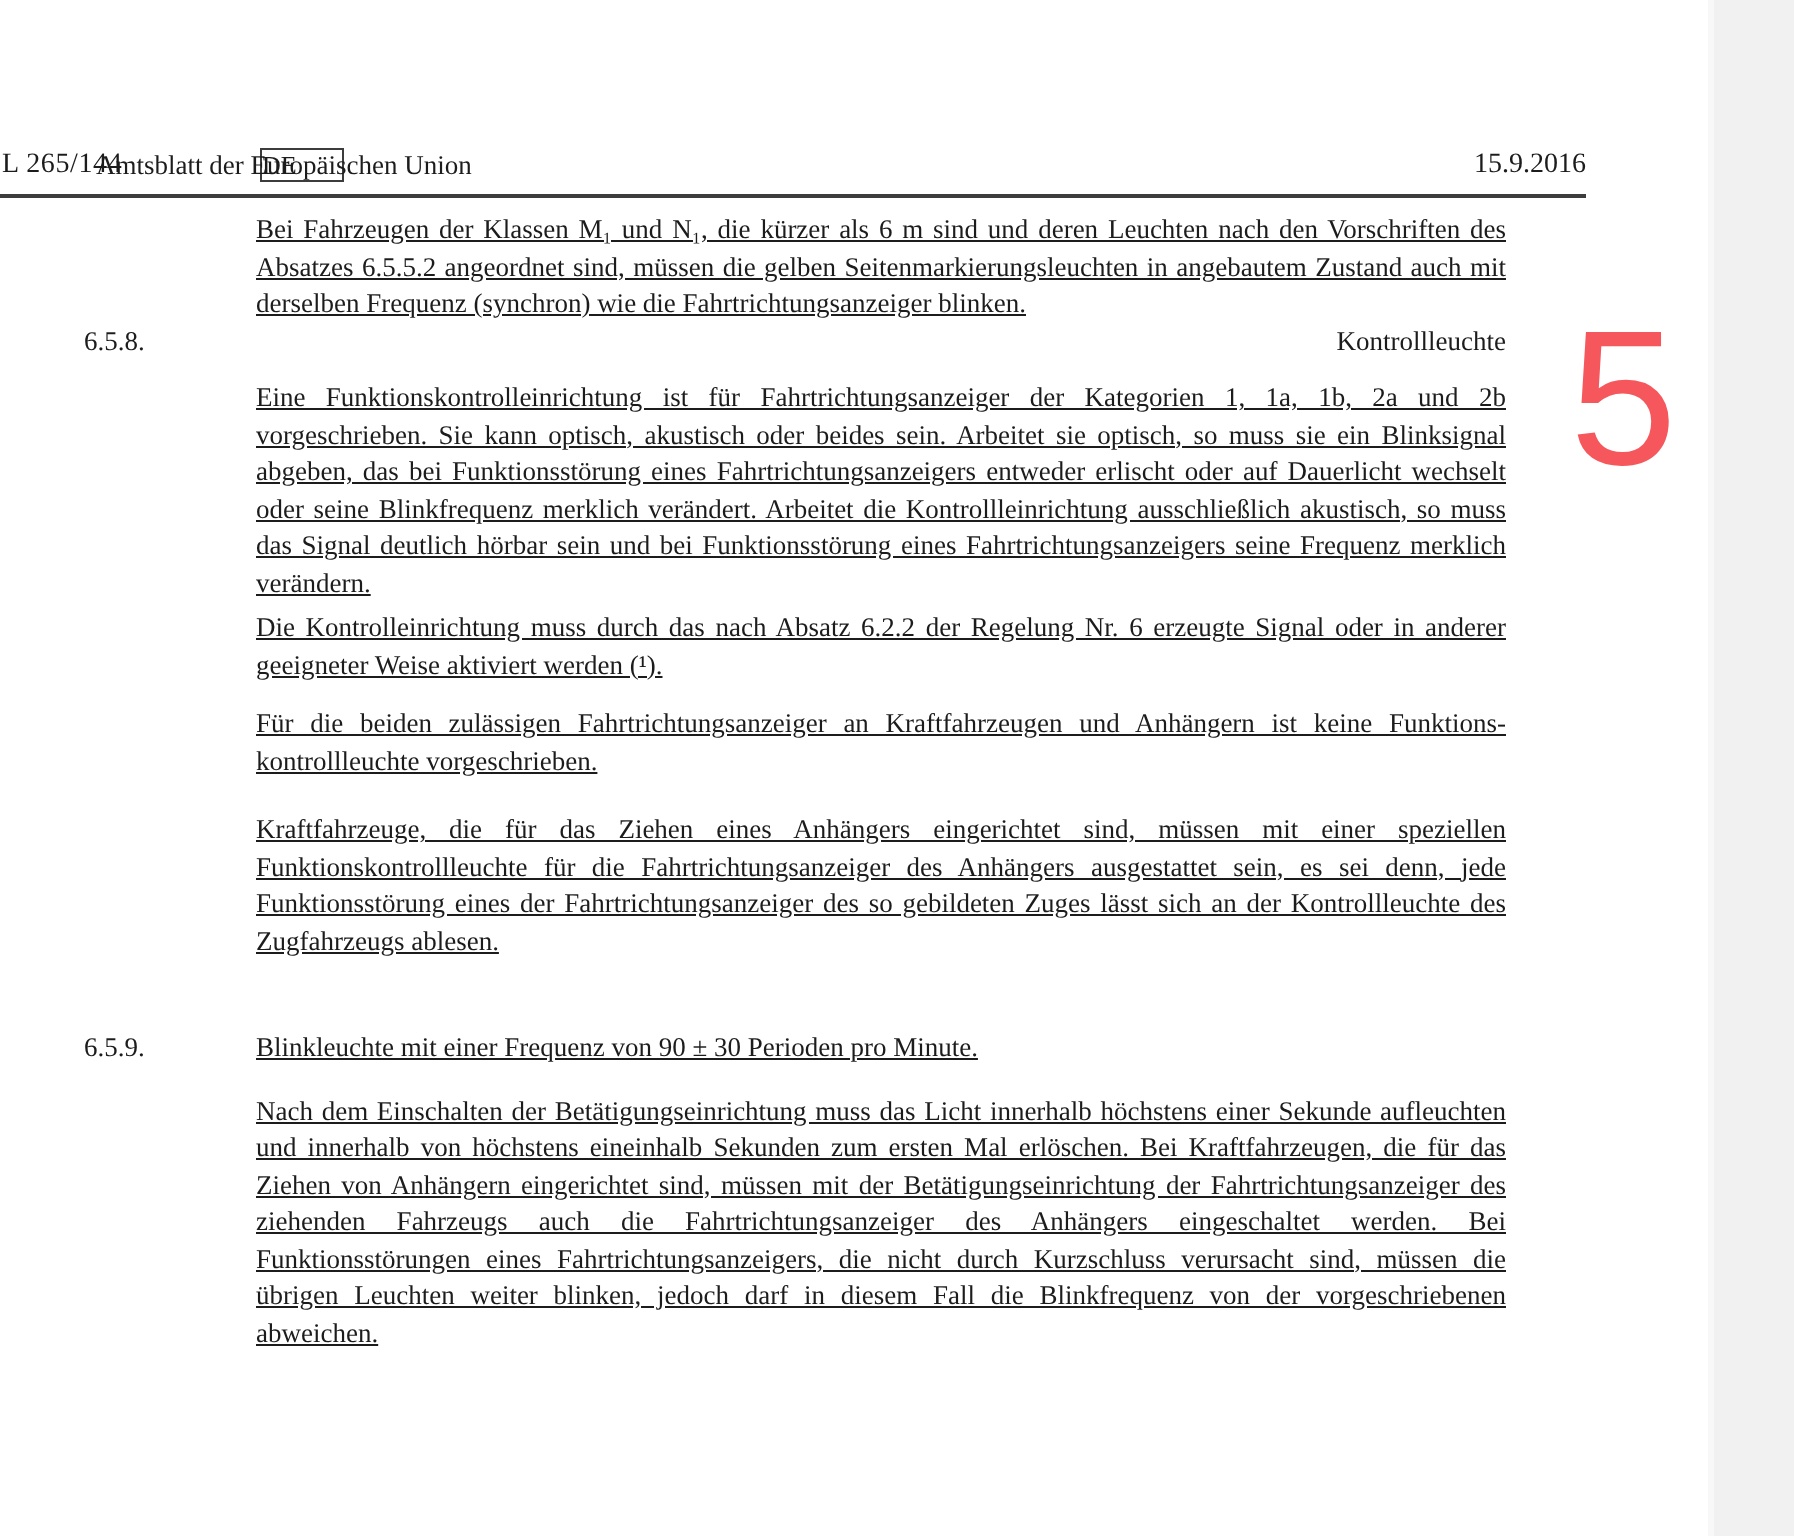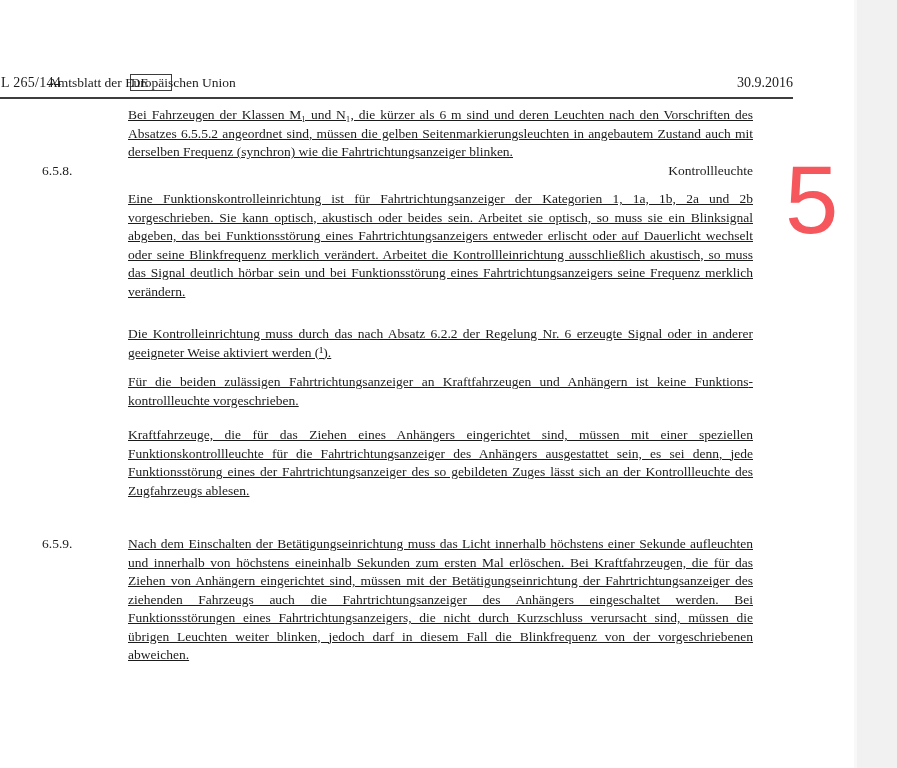--- a/index.html
+++ b/index.html
@@ -43,55 +43,58 @@
 </style>
 </head>
 <body>
 
 <div>
 
   <header class="hdr">
     <span class="issue">L 265/144</span>
     <span class="lang-box">DE</span>
     <span class="title">Amtsblatt der Europäischen Union</span>
-    <span class="date">30.9.2016</span>
+    <span class="date">15.9.2016</span>
   </header>
   <div class="rule"></div>
 
   <main class="content">
 
     <div class="block">
       <div class="txt">Bei Fahrzeugen der Klassen M₁ und N₁, die kürzer als 6 m sind und deren Leuchten nach den Vorschriften des Absatzes 6.5.5.2 angeordnet sind, müssen die gelben Seitenmarkierungsleuchten in angebautem Zustand auch mit derselben Frequenz (synchron) wie die Fahrtrichtungsanzeiger blinken.</div>
     </div>
 
     <div class="block" style="">
       <span class="num">6.5.8.</span>
       <div class="ttl">Kontrollleuchte</div>
     </div>
 
     <div class="block" style="margin-top:10px">
       <div class="txt">Eine Funktionskontrolleinrichtung ist für Fahrtrichtungsanzeiger der Kategorien 1, 1a, 1b, 2a und 2b vorgeschrieben. Sie kann optisch, akustisch oder beides sein. Arbeitet sie optisch, so muss sie ein Blinksignal abgeben, das bei Funktionsstörung eines Fahrtrichtungsanzeigers entweder erlischt oder auf Dauerlicht wechselt oder seine Blinkfrequenz merklich verändert. Arbeitet die Kontrollleinrichtung ausschließlich akustisch, so muss das Signal deutlich hörbar sein und bei Funktionsstörung eines Fahrtrichtungsanzeigers seine Frequenz merklich verändern.</div>
     </div>
 
-    <div class="block" style="margin-top:24px">
+    <div class="block" style="margin-top:4px">
       <div class="txt">Die Kontrolleinrichtung muss durch das nach Absatz 6.2.2 der Regelung Nr. 6 erzeugte Signal oder in anderer geeigneter Weise aktiviert werden (¹).</div>
     </div>
 
     <div class="block" style="margin-top:11px">
       <div class="txt">Für die beiden zulässigen Fahrtrichtungsanzeiger an Kraftfahrzeugen und Anhängern ist keine Funktions­kontrollleuchte vorgeschrieben.</div>
     </div>
 
     <div class="block" style="margin-top:16px">
       <div class="txt">Kraftfahrzeuge, die für das Ziehen eines Anhängers eingerichtet sind, müssen mit einer speziellen Funktionskontrollleuchte für die Fahrtrichtungsanzeiger des Anhängers ausgestattet sein, es sei denn, jede Funktionsstörung eines der Fahrtrichtungsanzeiger des so gebildeten Zuges lässt sich an der Kontrollleuchte des Zugfahrzeugs ablesen.</div>
     </div>
 
     <div class="block" style="margin-top:35px">
       <span class="num">6.5.9.</span>
     </div>
 
+    <div class="block" style="margin-top:14px">
+      <div class="txt">Blinkleuchte mit einer Frequenz von 90 ± 30 Perioden pro Minute.</div>
+    </div>
 
     <div class="block" style="margin-top:13px">
       <div class="txt">Nach dem Einschalten der Betätigungseinrichtung muss das Licht innerhalb höchstens einer Sekunde aufleuchten und innerhalb von höchstens eineinhalb Sekunden zum ersten Mal erlöschen. Bei Kraftfahrzeugen, die für das Ziehen von Anhängern eingerichtet sind, müssen mit der Betätigungsein­richtung der Fahrtrichtungsanzeiger des ziehenden Fahrzeugs auch die Fahrtrichtungsanzeiger des Anhängers eingeschaltet werden. Bei Funktionsstörungen eines Fahrtrichtungsanzeigers, die nicht durch Kurzschluss verursacht sind, müssen die übrigen Leuchten weiter blinken, jedoch darf in diesem Fall die Blinkfrequenz von der vorgeschriebenen abweichen.</div>
     </div>
 
   </main>
 
   <div class="watermark">5</div>
 
   <div class="gutter"></div>

